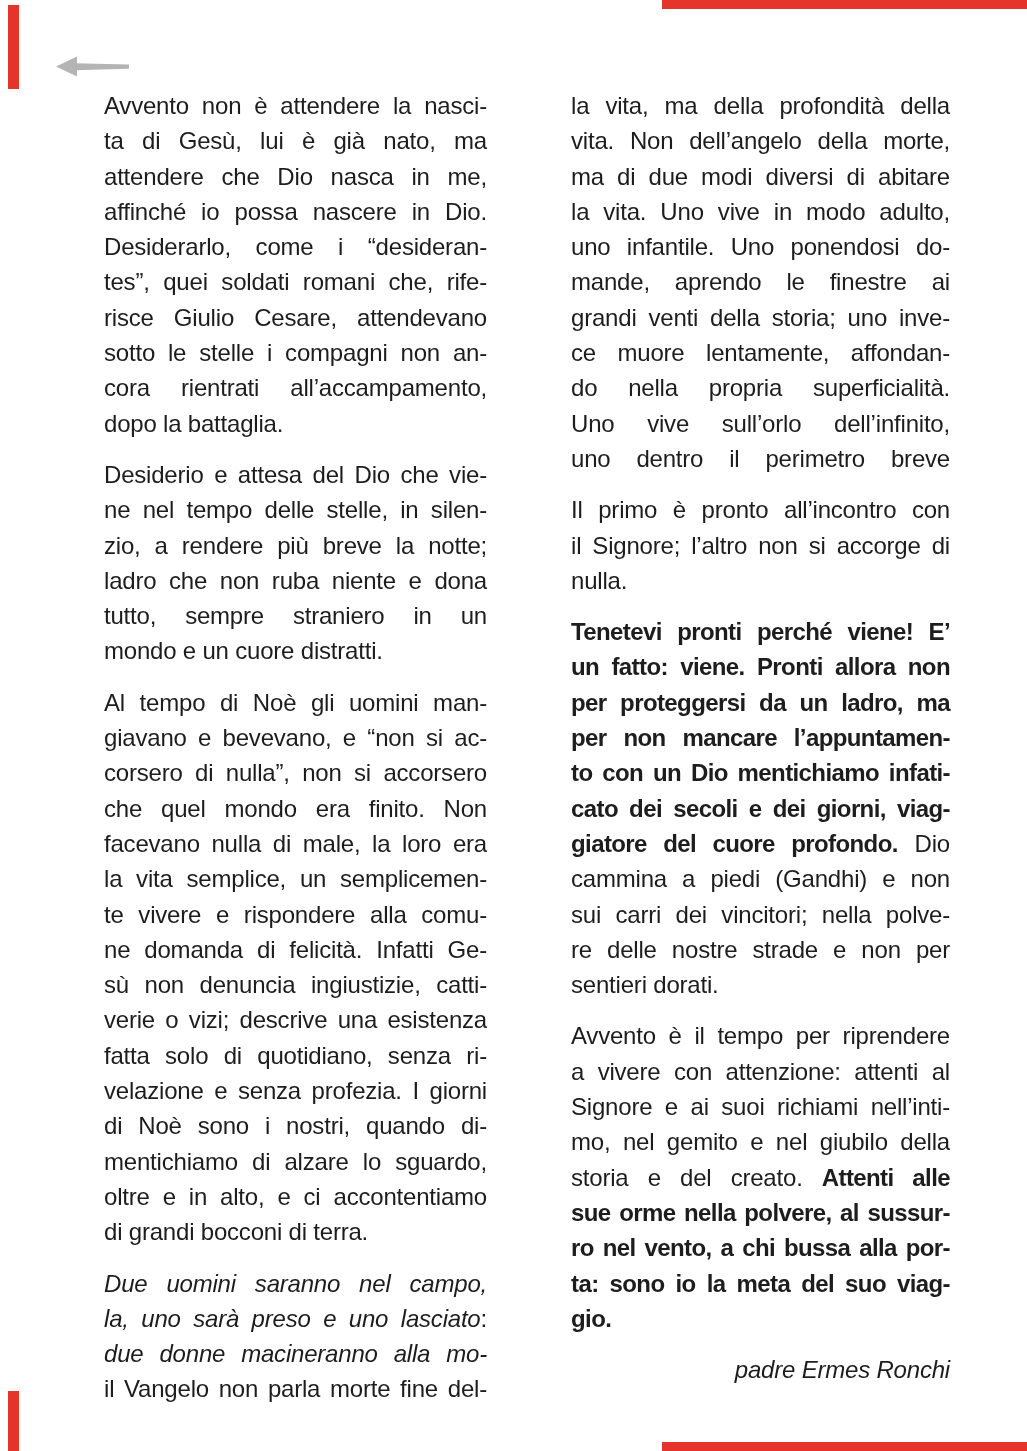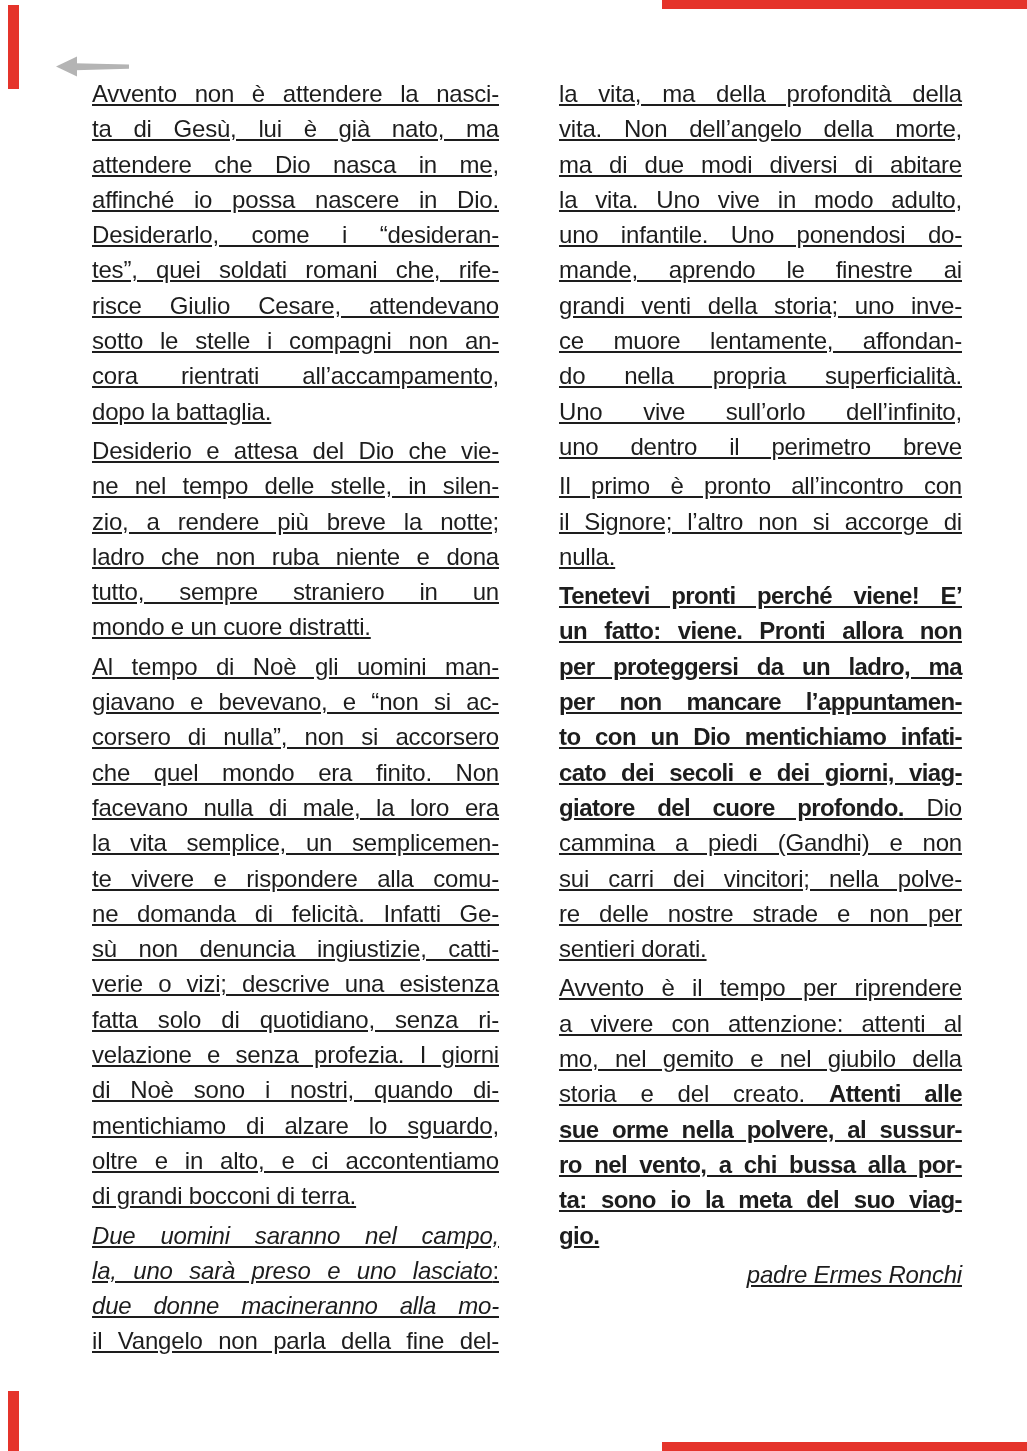--- a/index.html
+++ b/index.html
@@ -31,21 +31,21 @@
     line-height:35.3px;
     letter-spacing:-0.2px;
     white-space:normal;
     text-align:left;
   }
   .jl{text-align:justify;text-align-last:justify;}
   .ar{text-align:right;}
   .s-r{font-weight:400;font-style:normal;}
   .s-b{font-weight:700;font-style:normal;letter-spacing:-0.6px;}
   .s-i{font-style:italic;}
-  .para{margin:4px;padding:0;text-decoration:underline;}
+  .para{margin:16px;padding:0;}
 </style>
 </head>
 <body>
 
 <div id="page">
 
   <div id="red-left-top" class="red-seg"></div>
   <div id="red-left-bottom" class="red-seg"></div>
   <div id="red-top-right" class="red-seg"></div>
   <div id="red-bottom-right" class="red-seg"></div>
@@ -94,21 +94,21 @@
           <div class="line jl"><span class="s-r">velazione e senza profezia. I giorni</span></div>
           <div class="line jl"><span class="s-r">di Noè sono i nostri, quando di-</span></div>
           <div class="line jl"><span class="s-r">mentichiamo di alzare lo sguardo,</span></div>
           <div class="line jl"><span class="s-r">oltre e in alto, e ci accontentiamo</span></div>
           <div class="line"><span class="s-r">di grandi bocconi di terra.</span></div>
         </div>
         <div class="para">
           <div class="line jl"><span class="s-i">Due uomini saranno nel campo,</span></div>
           <div class="line jl"><span class="s-i">la, uno sarà preso e uno lasciato</span><span class="s-r">:</span></div>
           <div class="line jl"><span class="s-i">due donne macineranno alla mo-</span></div>
-          <div class="line jl"><span class="s-r">il Vangelo non parla della fine del-</span></div>
+          <div class="line jl"><span class="s-r">il Vangelo non parla morte fine del-</span></div>
         </div>
       </div>
     <div id="col-right">
         <div class="para">
           <div class="line jl"><span class="s-r">la vita, ma della profondità della</span></div>
           <div class="line jl"><span class="s-r">vita. Non dell’angelo della morte,</span></div>
           <div class="line jl"><span class="s-r">ma di due modi diversi di abitare</span></div>
           <div class="line jl"><span class="s-r">la vita. Uno vive in modo adulto,</span></div>
           <div class="line jl"><span class="s-r">uno infantile. Uno ponendosi do-</span></div>
           <div class="line jl"><span class="s-r">mande, aprendo le finestre ai</span></div>
@@ -132,20 +132,21 @@
           <div class="line jl"><span class="s-b">cato dei secoli e dei giorni, viag-</span></div>
           <div class="line jl"><span class="s-b">giatore del cuore profondo.</span><span class="s-r"> Dio</span></div>
           <div class="line jl"><span class="s-r">cammina a piedi (Gandhi) e non</span></div>
           <div class="line jl"><span class="s-r">sui carri dei vincitori; nella polve-</span></div>
           <div class="line jl"><span class="s-r">re delle nostre strade e non per</span></div>
           <div class="line"><span class="s-r">sentieri dorati.</span></div>
         </div>
         <div class="para">
           <div class="line jl"><span class="s-r">Avvento è il tempo per riprendere</span></div>
           <div class="line jl"><span class="s-r">a vivere con attenzione: attenti al</span></div>
+          <div class="line jl"><span class="s-r">Signore e ai suoi richiami nell’inti-</span></div>
           <div class="line jl"><span class="s-r">mo, nel gemito e nel giubilo della</span></div>
           <div class="line jl"><span class="s-r">storia e del creato. </span><span class="s-b">Attenti alle</span></div>
           <div class="line jl"><span class="s-b">sue orme nella polvere, al sussur-</span></div>
           <div class="line jl"><span class="s-b">ro nel vento, a chi bussa alla por-</span></div>
           <div class="line jl"><span class="s-b">ta: sono io la meta del suo viag-</span></div>
           <div class="line"><span class="s-b">gio.</span></div>
         </div>
         <div class="para">
           <div class="line ar"><span class="s-i">padre Ermes Ronchi</span></div>
         </div>

